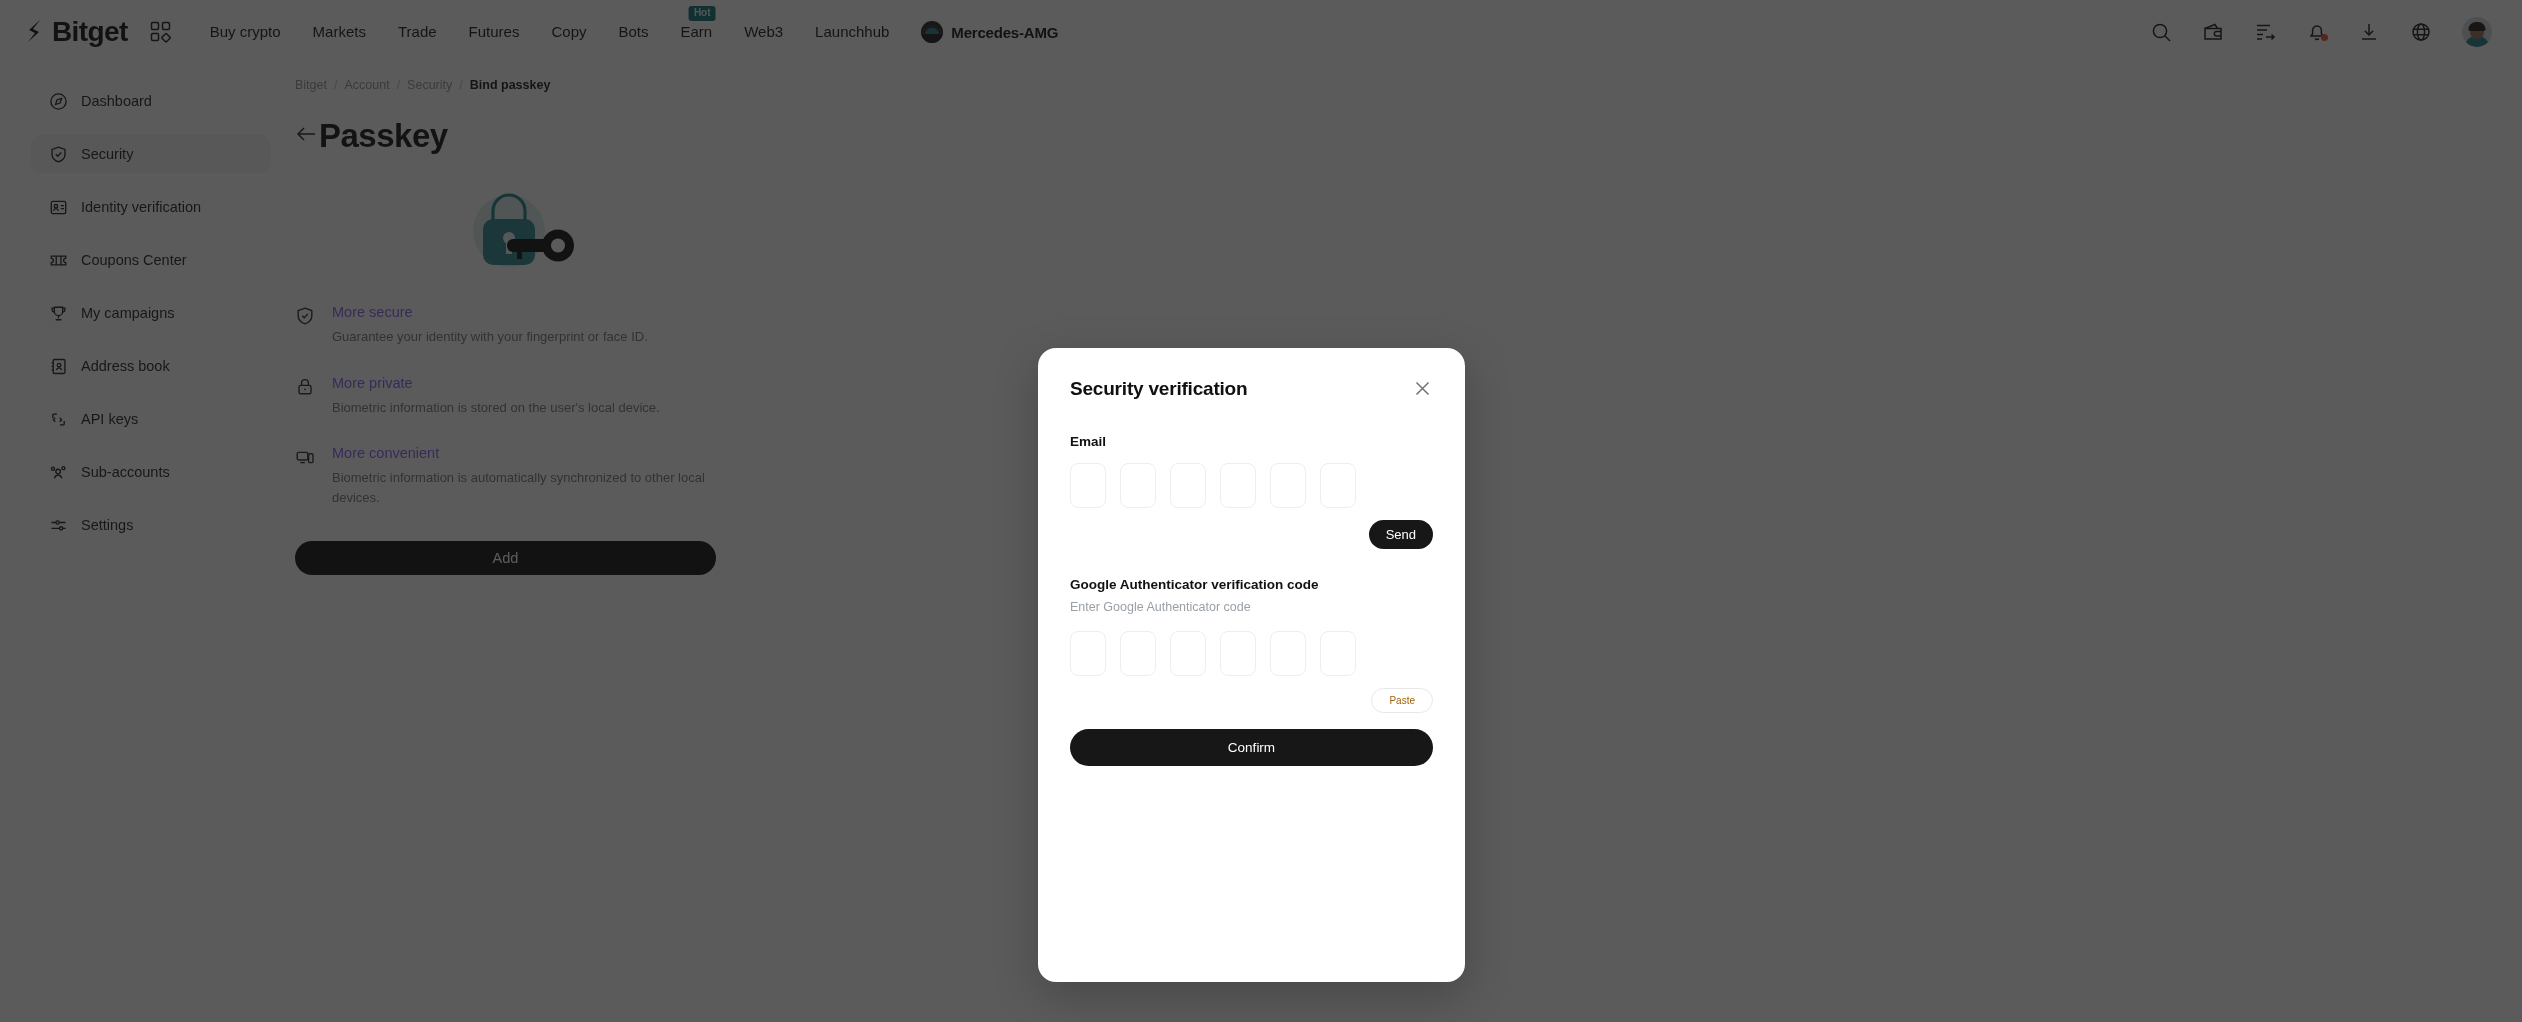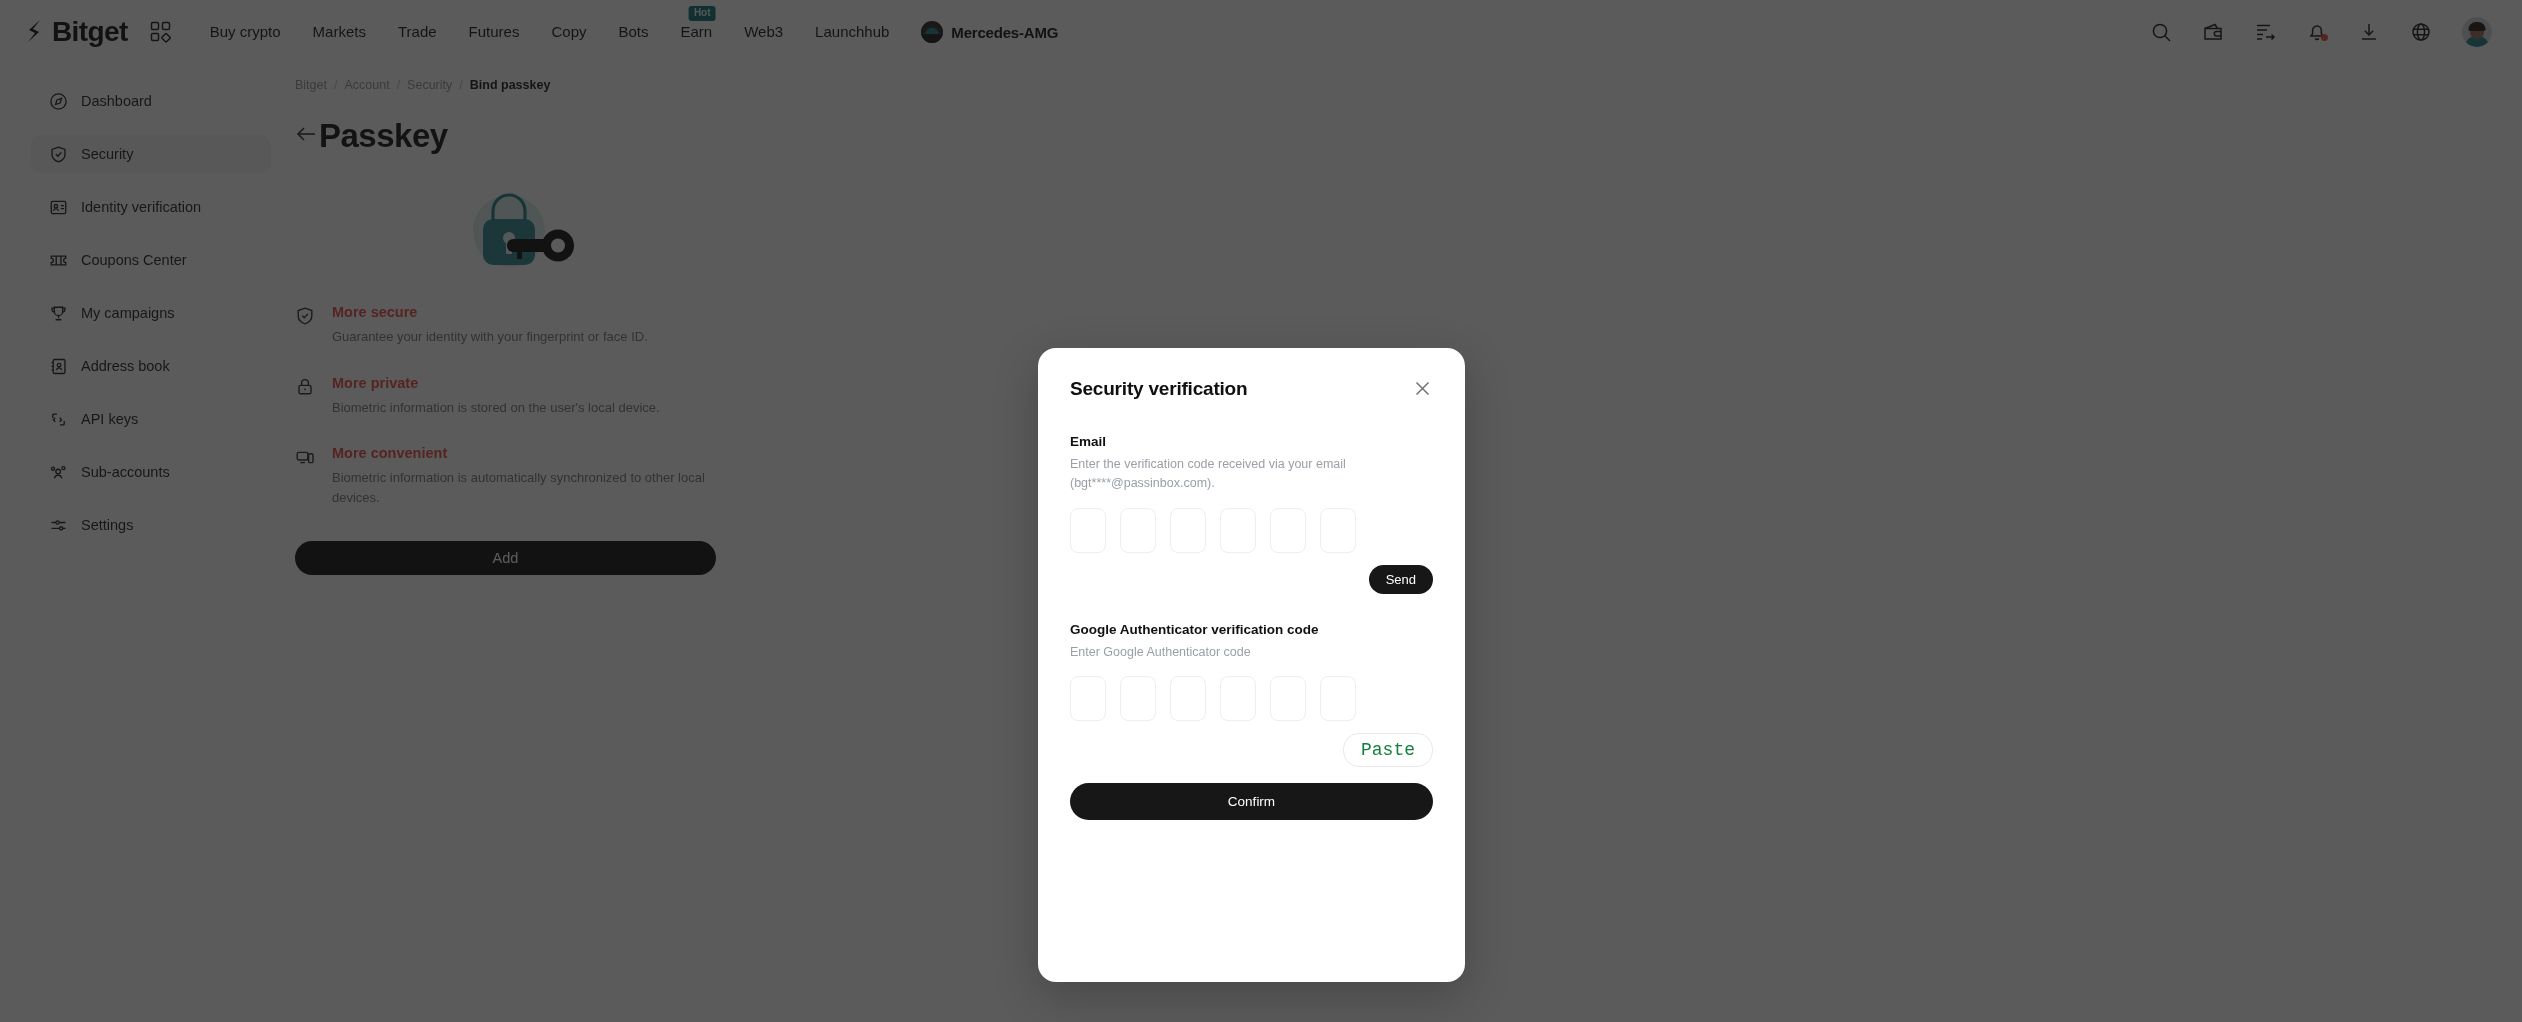--- a/index.html
+++ b/index.html
@@ -94,21 +94,21 @@
   .title-row { display: flex; align-items: center; gap: 2px; margin-top: 25px; }
   .back-arrow { cursor: pointer; display:block; }
   .page-title { font-size: 33px; font-weight: 700; color: #101010; letter-spacing: -0.5px; }
 
   .hero { margin-top: 26px; margin-left: 170px; width: 118px; height: 95px; position: relative; }
   .feature-list { margin-top: 28px; width: 430px; }
   .feature { display: flex; gap: 17px; margin-bottom: 28px; }
   .feature:last-child { margin-bottom: 0; }
   .feature .ficon { flex: 0 0 auto; padding-top: 2px; }
   .feature .ficon svg { display:block; }
-  .ftitle { font-size: 14.5px; font-weight: 700; color: #ef4444; }
+  .ftitle { font-size: 14.5px; font-weight: 400; color: #8b5cf6; }
   .fdesc { font-size: 13px; color: #70757c; margin-top: 7px; line-height: 1.5; }
 
   .add-btn {
     margin-top: 34px; width: 421px; height: 34px;
     background: #0b0b0b; color: #ffffff;
     border: none; border-radius: 24px;
     font-size: 14.5px; font-family: inherit;
     cursor: pointer;
   }
 
@@ -140,22 +140,22 @@
     background: #fff; outline: none;
     font-family: inherit; font-size: 16px; text-align: center;
   }
   .btn-row { display: flex; justify-content: flex-end; margin-top: 12px; }
   .send-btn {
     background: #171717; color: #fff; border: none;
     font-family: inherit; font-size: 13px;
     border-radius: 16px; padding: 7px 17px; cursor: pointer;
   }
   .paste-btn {
-    background: #fff; color: #15803d; border: 1px solid #e6e8ea;
-    font-family: Liberation Mono, monospace; font-size: 18px;
+    background: #fff; color: #a16207; border: 1px solid #e6e8ea;
+    font-family: Liberation Sans, sans-serif; font-size: 10px;
     border-radius: 16px; padding: 6px 17px; cursor: pointer;
   }
   .section-2 { margin-top: 28px; }
   .confirm-btn {
     margin-top: 16px; width: 100%; height: 37px;
     background: #171717; color: #fff; border: none; border-radius: 19px;
     font-family: inherit; font-size: 13.5px; cursor: pointer;
   }
   .link-list { margin-top: 15px; padding-left: 13px; }
   .mlink {
@@ -458,21 +458,20 @@
     <button class="close-btn">
       <svg width="17" height="17" viewBox="0 0 17 17" fill="none" stroke="#6f7277" stroke-width="1.5">
         <path d="M2.5 2.5 L14.5 14.5 M14.5 2.5 L2.5 14.5"></path>
       </svg>
     </button>
   </div>
 
   
   <div style="margin-top:32px">
     <div class="field-label">Email</div>
-    <div class="field-hint">Enter the verification code received via your email (bgt****@passinbox.com).</div>
     <div class="otp-row">
       <input class="otp-box" maxlength="1" value="" style="">
       <input class="otp-box" maxlength="1" value="" style="">
       <input class="otp-box" maxlength="1" value="" style="">
       <input class="otp-box" maxlength="1" value="" style="">
       <input class="otp-box" maxlength="1" value="" style="">
       <input class="otp-box" maxlength="1" value="" style="">
     </div>
     <div class="btn-row">
       <button class="send-btn">Send</button>

